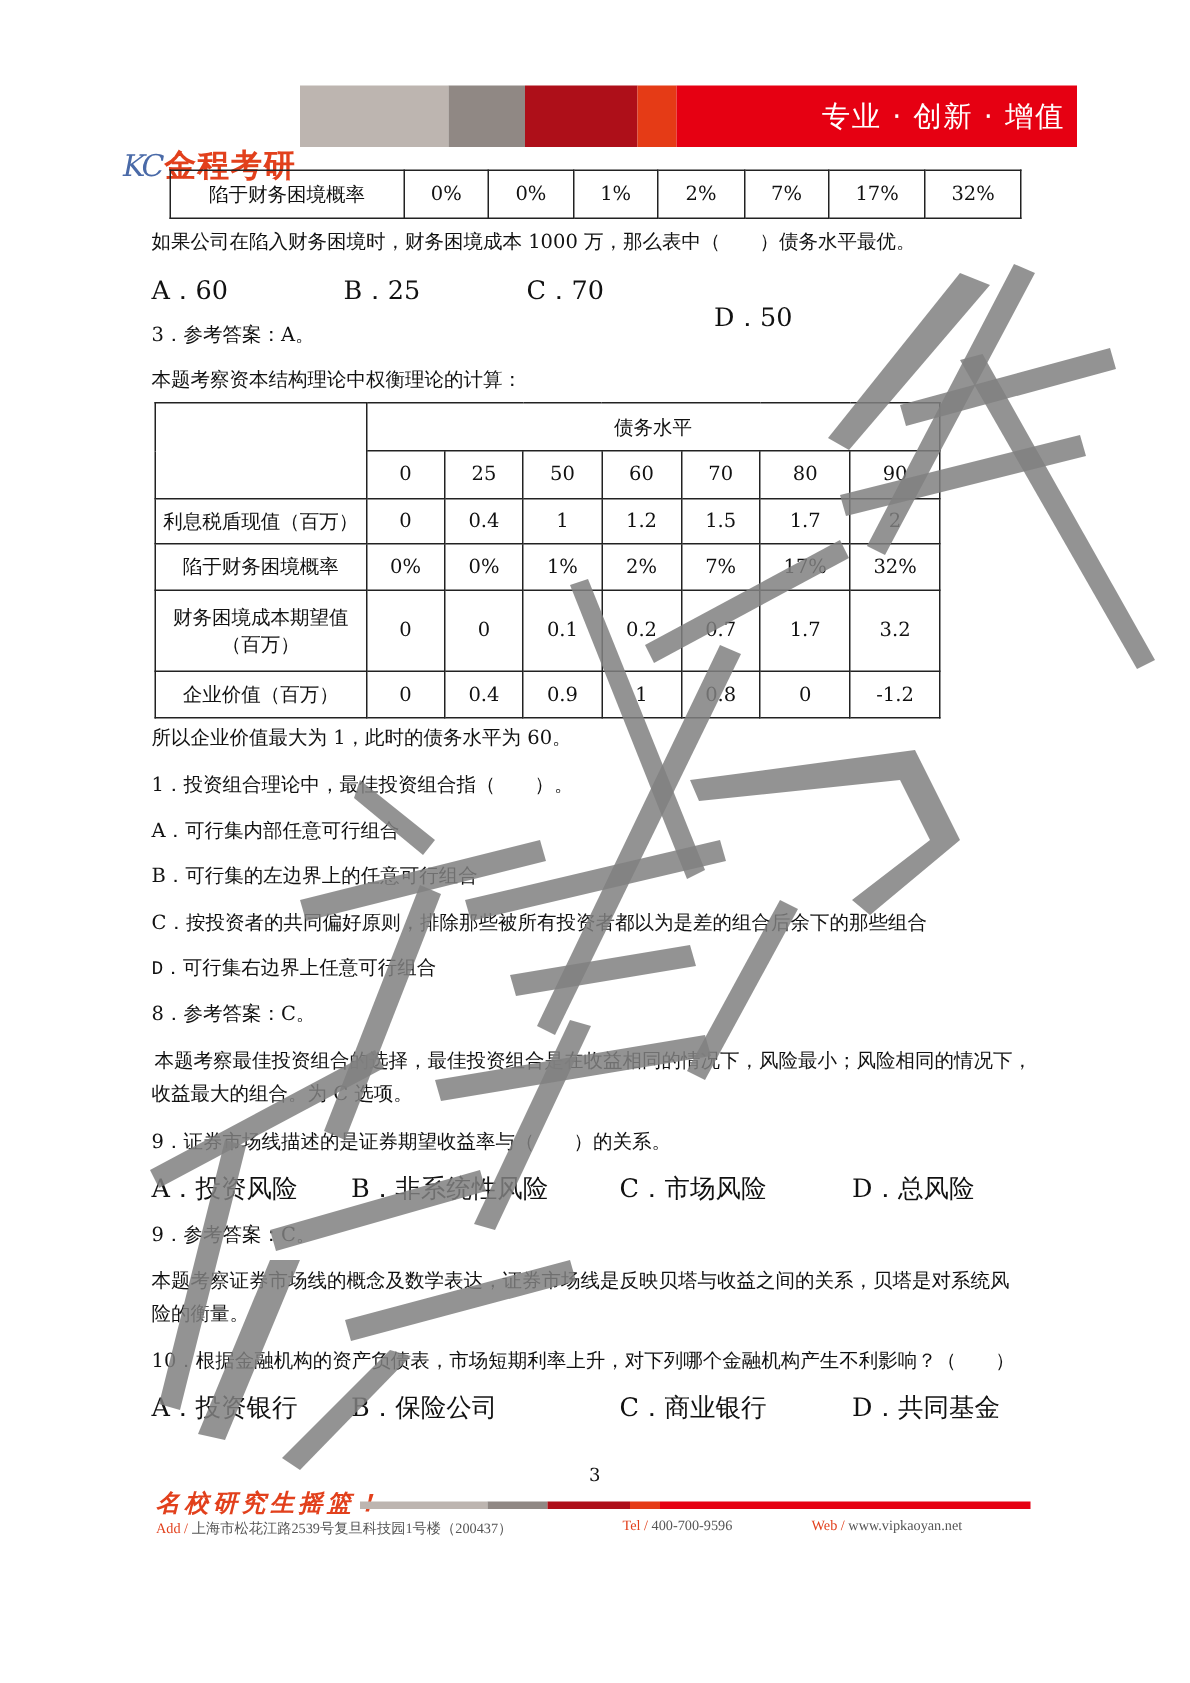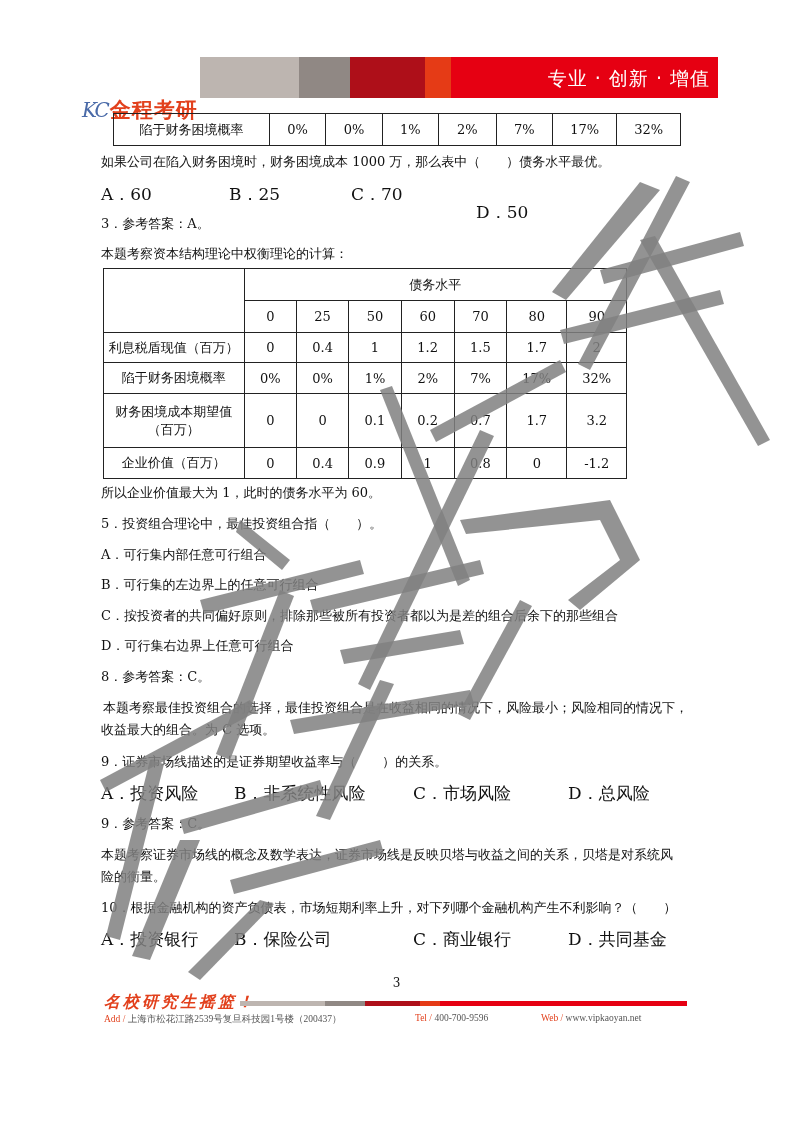--- a/index.html
+++ b/index.html
@@ -140,25 +140,25 @@
     <td>0.9</td>
     <td>1</td>
     <td>0.8</td>
     <td>0</td>
     <td>-1.2</td>
   </tr>
 </tbody>
   </table>
 <div class="abs line" style="top:484px;">所以企业价值最大为 1，此时的债务水平为 60。</div>
 
-<div class="abs line" style="top:515px;">5．投资组合理论中，最佳投资组合指（　　）。</div>
+<div class="abs line" style="top:515px;">1．投资组合理论中，最佳投资组合指（　　）。</div>
 <div class="abs line" style="top:546px;">A．可行集内部任意可行组合</div>
 <div class="abs line" style="top:576px;">B．可行集的左边界上的任意可行组合</div>
 <div class="abs line" style="top:607px;">C．按投资者的共同偏好原则，排除那些被所有投资者都以为是差的组合后余下的那些组合</div>
-<div class="abs line" style="top:637px;">D．可行集右边界上任意可行组合</div>
+<div class="abs line" style="top:637px;font-family:Liberation Mono, monospace;">D．可行集右边界上任意可行组合</div>
 <div class="abs line" style="top:668px;">8．参考答案：C。</div>
 <div class="abs line" style="top:699px; left:101px; text-indent:2px;">本题考察最佳投资组合的选择，最佳投资组合是在收益相同的情况下，风险最小；风险相同的情况下，</div>
 <div class="abs line" style="top:721px;">收益最大的组合。为 C 选项。</div>
 
 <div class="abs line" style="top:753px;text-align:center;">9．证券市场线描述的是证券期望收益率与（　　）的关系。</div>
 <div class="abs" style="left:101px; top:784px; width:600px; height:18px;">
   <span class="opt" style="left:0;">A．投资风险</span>
   <span class="opt" style="left:133px;">B．非系统性风险</span>
   <span class="opt" style="left:312px;">C．市场风险</span>
   <span class="opt" style="left:467px;">D．总风险</span>

